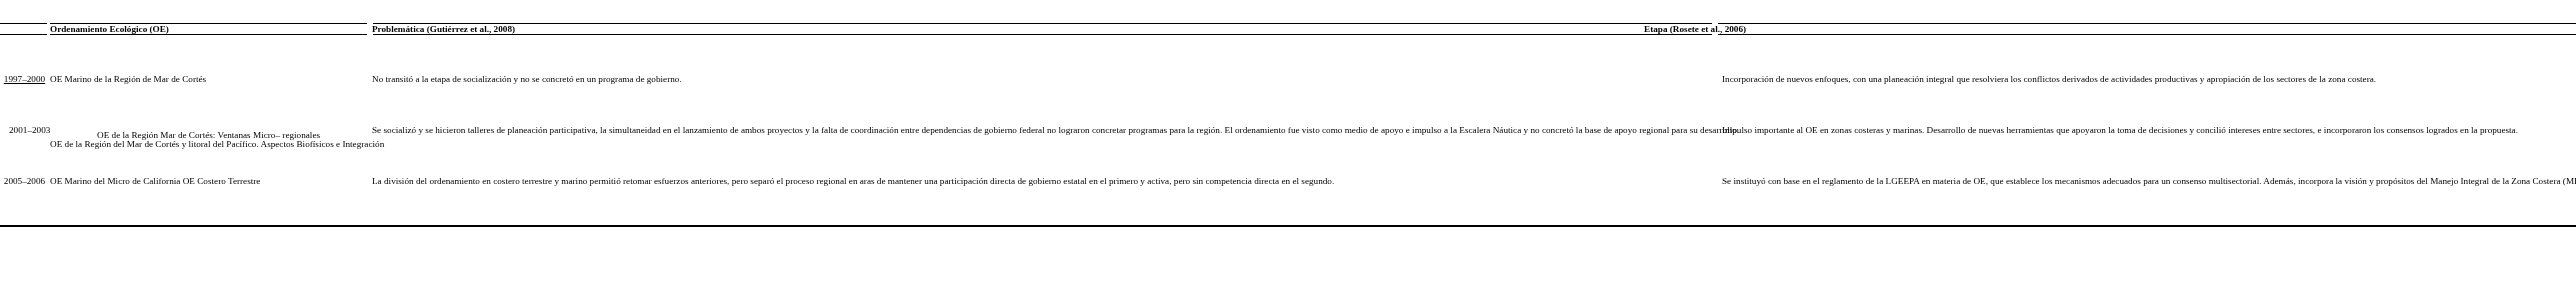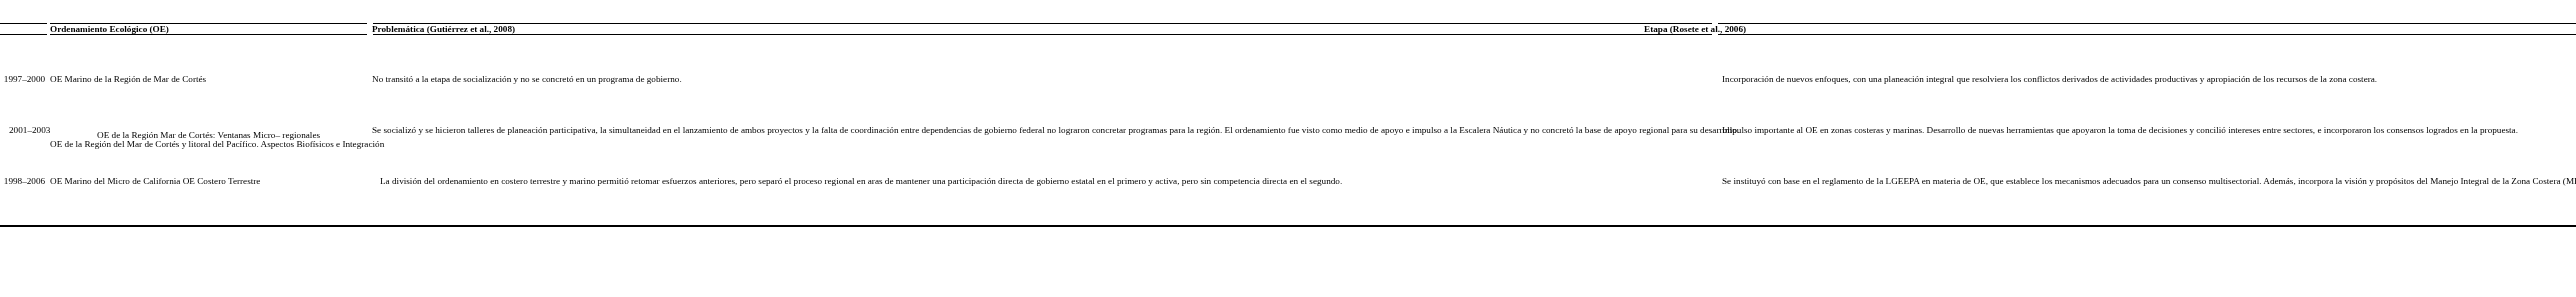--- a/index.html
+++ b/index.html
@@ -44,37 +44,37 @@
   <div class="cell header" style="left:50px;   top:24px;">Ordenamiento Ecológico (OE)</div>
   <div class="cell header" style="left:372px;  top:24px;">Problemática (Gutiérrez et al., 2008)</div>
   <div class="cell header" style="left:1626px; top:24px;margin-left:18px;">Etapa (Rosete et al., 2006)</div>
 
   <div class="rule" style="left:0px;    top:34px; width:47px;"></div>
   <div class="rule" style="left:50px;   top:34px; width:317px;"></div>
   <div class="rule" style="left:373px;  top:34px; width:1339px;"></div>
   <div class="rule" style="left:1718px; top:34px; width:858px;"></div>
 
   <div>
-    <div class="cell" style="left:3.8px;    top:74px;">1997–2000</div>
+    <div class="cell" style="left:3.8px;    top:74px;text-decoration:underline;">1997–2000</div>
     <div class="cell" style="left:50px;   top:74px;">OE Marino de la Región de Mar de Cortés</div>
     <div class="cell" style="left:372px;  top:74px;">No transitó a la etapa de socialización y no se concretó en un programa de gobierno.</div>
-    <div class="cell" style="left:1722px; top:74px;">Incorporación de nuevos enfoques, con una planeación integral que resolviera los conflictos derivados de actividades productivas y apropiación de los recursos de la zona costera.</div>
+    <div class="cell" style="left:1722px; top:74px;">Incorporación de nuevos enfoques, con una planeación integral que resolviera los conflictos derivados de actividades productivas y apropiación de los sectores de la zona costera.</div>
   </div>
 
   <div>
     <div class="cell" style="left:9px;    top:125px;">2001–2003</div>
     <div class="cell" style="left:50px;   top:119px;margin-top:20px;">OE de la Región del Mar de Cortés y litoral del Pacífico. Aspectos Biofísicos e Integración</div>
     <div class="cell" style="left:50px;   top:130px;margin-left:47px;">OE de la Región Mar de Cortés: Ventanas Micro– regionales</div>
     <div class="cell" style="left:372px;  top:125px;">Se socializó y se hicieron talleres de planeación participativa, la simultaneidad en el lanzamiento de ambos proyectos y la falta de coordinación entre dependencias de gobierno federal no lograron concretar programas para la región. El ordenamiento fue visto como medio de apoyo e impulso a la Escalera Náutica y no concretó la base de apoyo regional para su desarrollo.</div>
     <div class="cell" style="left:1722px; top:125px;text-align:right;">Impulso importante al OE en zonas costeras y marinas. Desarrollo de nuevas herramientas que apoyaron la toma de decisiones y concilió intereses entre sectores, e incorporaron los consensos logrados en la propuesta.</div>
   </div>
 
   <div>
-    <div class="cell" style="left:3.8px;    top:176px;">1998–2006</div>
+    <div class="cell" style="left:3.8px;    top:176px;">2005–2006</div>
     <div class="cell" style="left:50px;   top:176px;">OE Marino del Micro de California OE Costero Terrestre</div>
-    <div class="cell" style="left:372px;  top:176px;margin-left:8px;">La división del ordenamiento en costero terrestre y marino permitió retomar esfuerzos anteriores, pero separó el proceso regional en aras de mantener una participación directa de gobierno estatal en el primero y activa, pero sin competencia directa en el segundo.</div>
+    <div class="cell" style="left:372px;  top:176px;">La división del ordenamiento en costero terrestre y marino permitió retomar esfuerzos anteriores, pero separó el proceso regional en aras de mantener una participación directa de gobierno estatal en el primero y activa, pero sin competencia directa en el segundo.</div>
     <div class="cell" style="left:1722px; top:176px;">Se instituyó con base en el reglamento de la LGEEPA en materia de OE, que establece los mecanismos adecuados para un consenso multisectorial. Además, incorpora la visión y propósitos del Manejo Integral de la Zona Costera (MIZC).</div>
   </div>
 
   <div class="rule thick" style="left:0px; top:225px; width:2576px;"></div>
 
 </div>
 
 
 </body></html>

